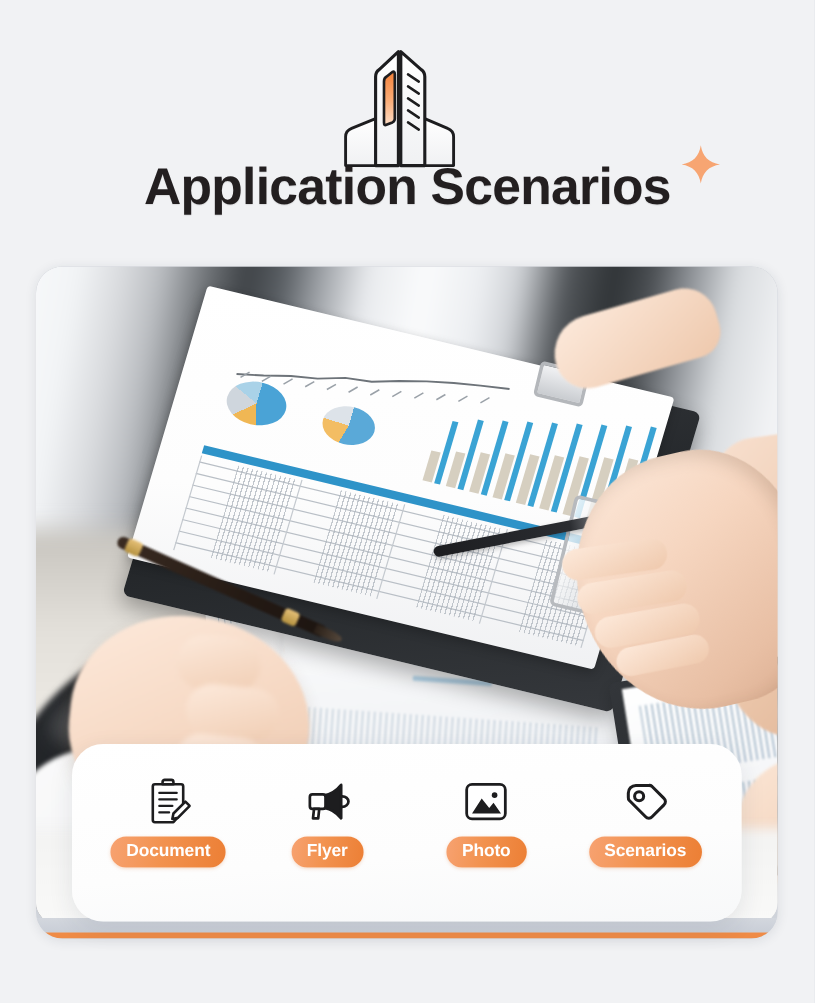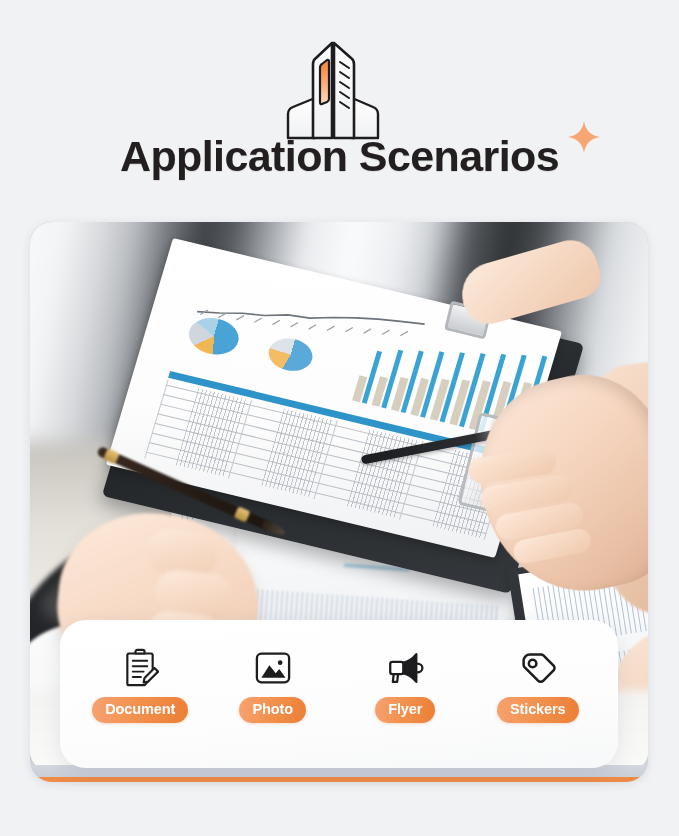--- a/index.html
+++ b/index.html
@@ -668,43 +668,43 @@
           <line x1="13" y1="33" x2="22" y2="33"></line>
         </g>
         <path d="M37 23 l4 4 -11 11 -5 1 1 -5 Z" fill="#ffffff" stroke="#1d1d1f" stroke-width="2.4" stroke-linejoin="round"></path>
       </svg>
     </span>
     <span class="category-pill">Document</span>
   </div>
 
   <div class="category-item">
     <span class="category-icon">
-      <svg viewBox="0 0 42 38" width="38" height="34">
-        <rect x="3" y="3" width="36" height="32" rx="5" fill="#ffffff" stroke="#1d1d1f" stroke-width="2.6"></rect>
-        <circle cx="29" cy="13" r="2.6" fill="#1d1d1f"></circle>
-        <path d="M8 30 L17 16 L24 25 L28 20 L35 30 Z" fill="#1d1d1f"></path>
-      </svg>
-    </span>
-    <span class="category-pill">Photo</span>
-  </div>
-
-  <div class="category-item">
-    <span class="category-icon">
       <svg viewBox="0 0 46 40" width="40" height="36">
         <path d="M36 4 C32 9 26 13 20 14 L20 26 C26 27 32 31 36 36 Z" fill="#1d1d1f" stroke="#1d1d1f" stroke-width="2.6" stroke-linejoin="round"></path>
         <rect x="6" y="13" width="15" height="14" rx="2.5" fill="#ffffff" stroke="#1d1d1f" stroke-width="2.6"></rect>
         <path d="M10 27 L9 36 h5 l1 -9 Z" fill="#ffffff" stroke="#1d1d1f" stroke-width="2.6" stroke-linejoin="round"></path>
         <path d="M37 15 a6 5 0 0 1 0 10" fill="none" stroke="#1d1d1f" stroke-width="2.6" stroke-linecap="round"></path>
       </svg>
     </span>
     <span class="category-pill">Flyer</span>
   </div>
 
   <div class="category-item">
     <span class="category-icon">
+      <svg viewBox="0 0 42 38" width="38" height="34">
+        <rect x="3" y="3" width="36" height="32" rx="5" fill="#ffffff" stroke="#1d1d1f" stroke-width="2.6"></rect>
+        <circle cx="29" cy="13" r="2.6" fill="#1d1d1f"></circle>
+        <path d="M8 30 L17 16 L24 25 L28 20 L35 30 Z" fill="#1d1d1f"></path>
+      </svg>
+    </span>
+    <span class="category-pill">Photo</span>
+  </div>
+
+  <div class="category-item">
+    <span class="category-icon">
       <svg viewBox="0 0 42 40" width="38" height="36">
         <path d="M5 12 a7 7 0 0 1 7 -7 h12 a4 4 0 0 1 3 1 l11 11 a4 4 0 0 1 0 6 L27 34 a4 4 0 0 1 -6 0 L6 19 a4 4 0 0 1 -1 -3 Z" fill="#ffffff" stroke="#1d1d1f" stroke-width="2.8" stroke-linejoin="round"></path>
         <circle cx="15" cy="15" r="4.2" fill="#ffffff" stroke="#1d1d1f" stroke-width="2.8"></circle>
       </svg>
     </span>
-    <span class="category-pill">Stickers</span>
+    <span class="category-pill">Scenarios</span>
   </div>
 </div>
 
 </body></html>

